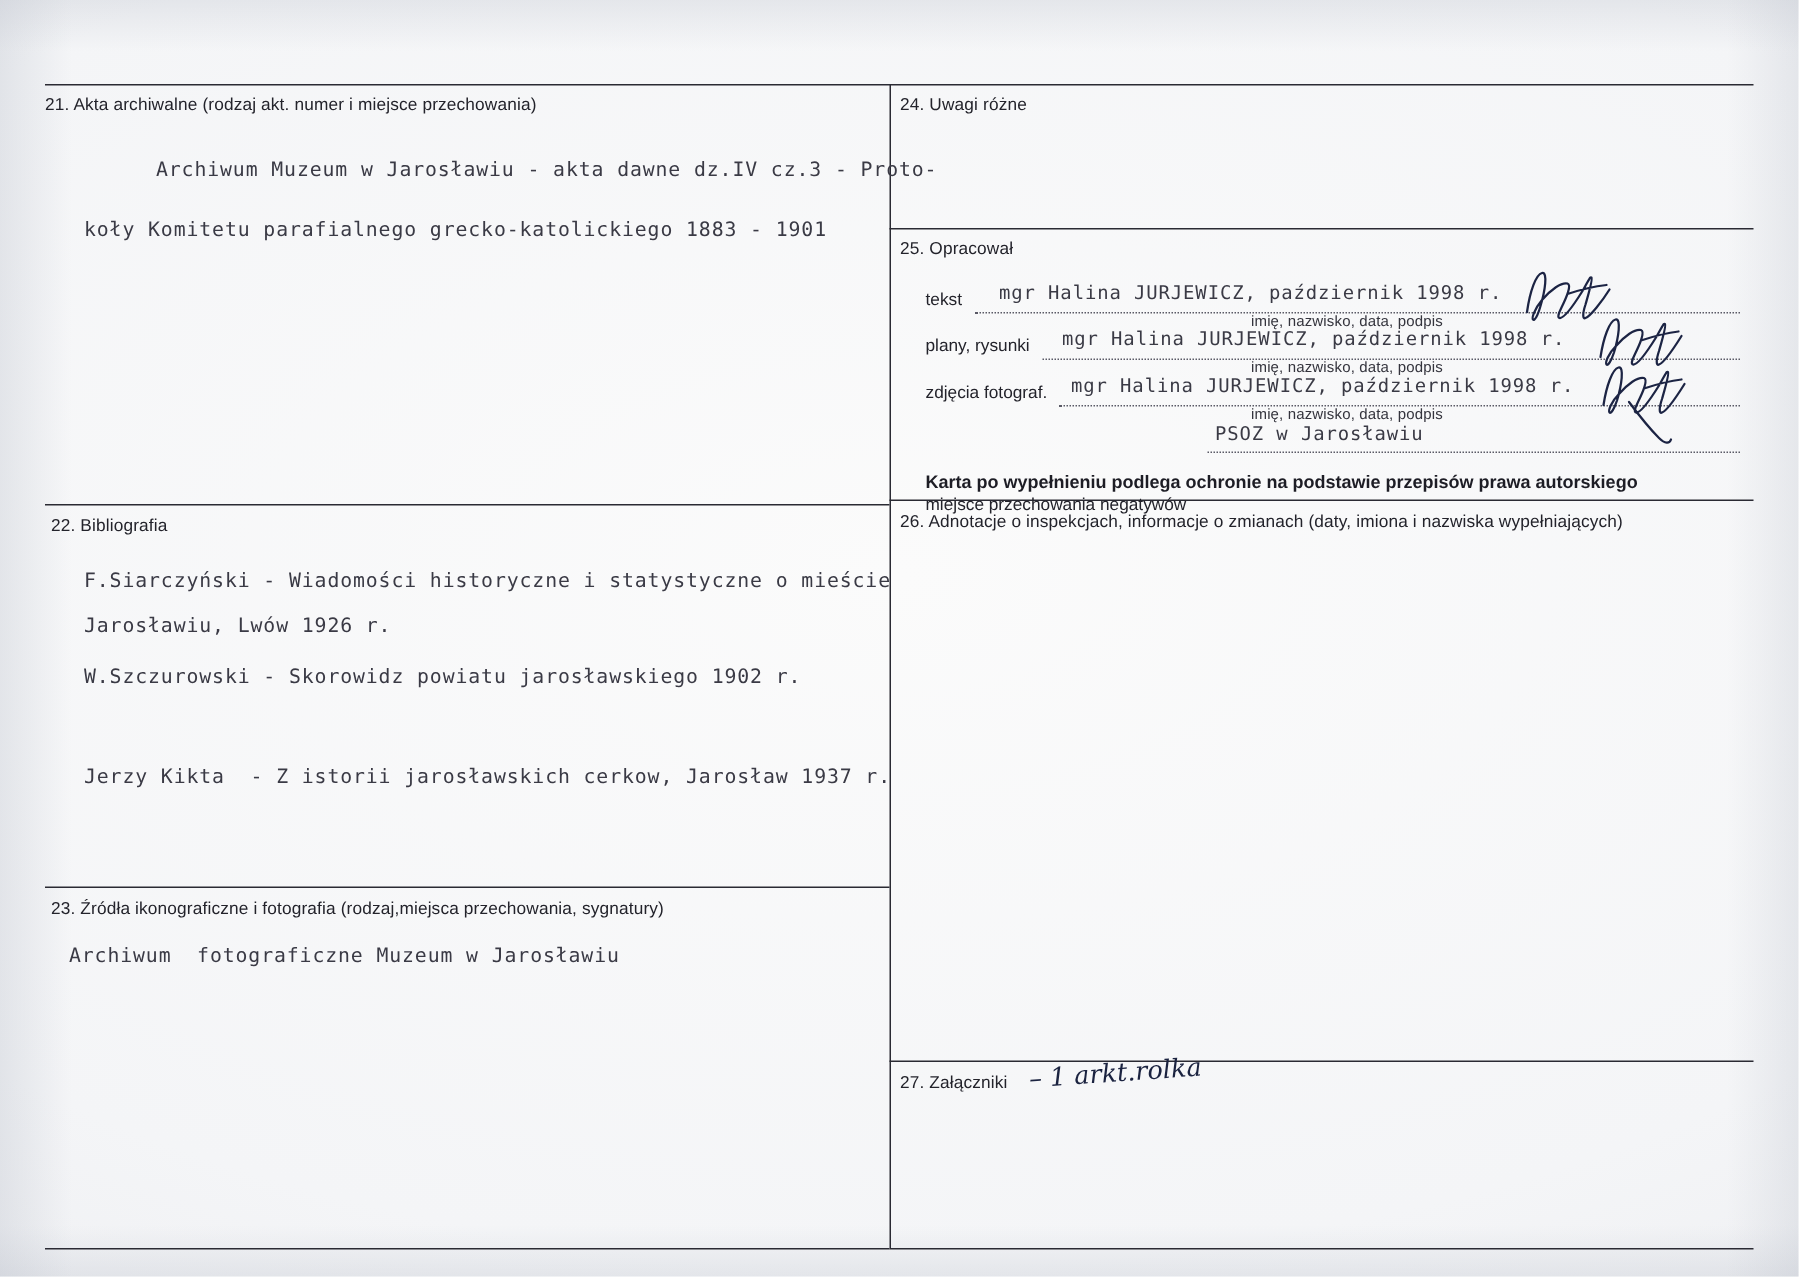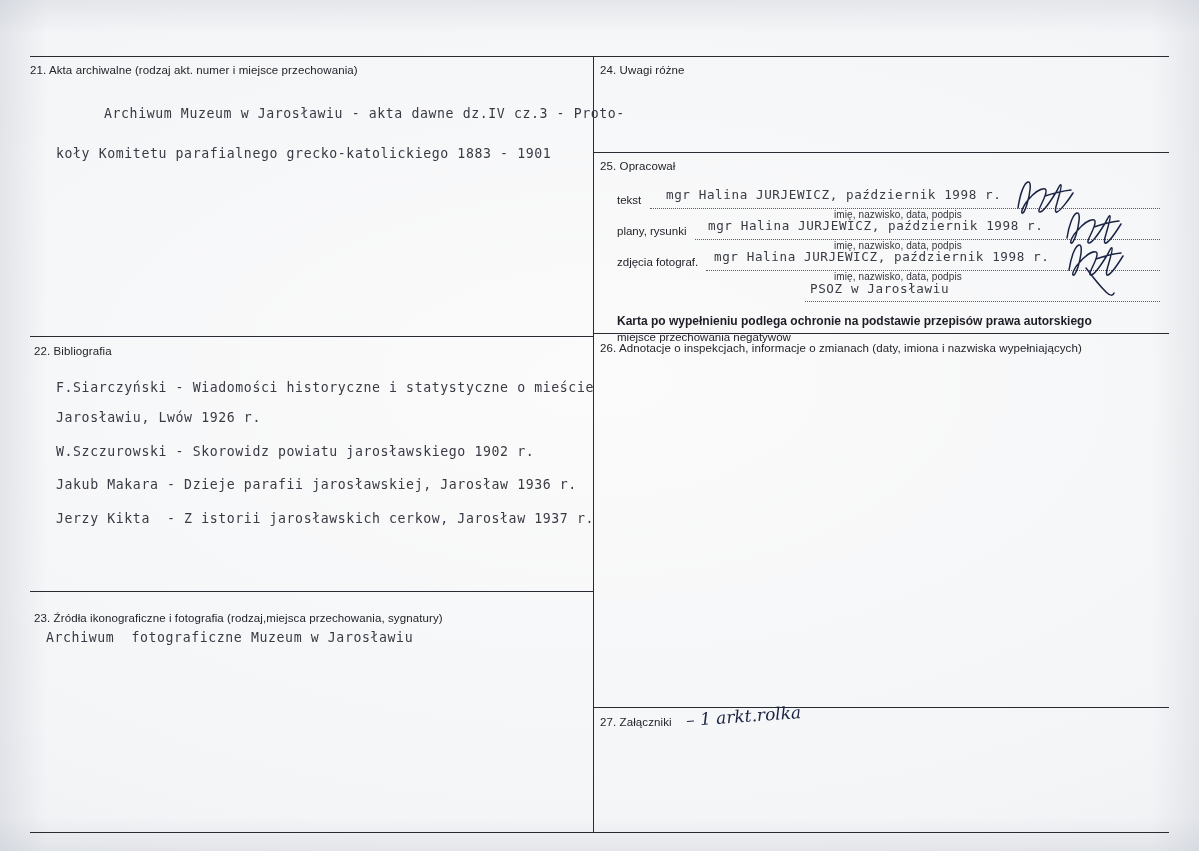--- a/index.html
+++ b/index.html
@@ -143,24 +143,23 @@
   <div class="hline" style="left:563px; top:776px; width:576px;"></div>
 
   <div class="fieldnum" style="left:0; top:8px;">21. Akta archiwalne (rodzaj akt. numer i miejsce przechowania)</div>
   <div class="typed" style="left:26px; top:43px;margin-left:48px;">Archiwum Muzeum w Jarosławiu - akta dawne dz.IV cz.3 - Proto-</div>
   <div class="typed" style="left:26px; top:83px;text-align:center;">koły Komitetu parafialnego grecko-katolickiego 1883 - 1901</div>
 
   <div class="fieldnum" style="left:4px; top:289px;">22. Bibliografia</div>
   <div class="typed" style="left:26px; top:317px;">F.Siarczyński - Wiadomości historyczne i statystyczne o mieście</div>
   <div class="typed" style="left:26px; top:347px;">Jarosławiu, Lwów 1926 r.</div>
   <div class="typed" style="left:26px; top:381px;">W.Szczurowski - Skorowidz powiatu jarosławskiego 1902 r.</div>
-  <div class="typed" style="left:26px; top:414px;">Jakub Makara - Dzieje parafii jarosławskiej, Jarosław 1936 r.</div>
   <div class="typed" style="left:26px; top:448px;">Jerzy Kikta  - Z istorii jarosławskich cerkow, Jarosław 1937 r.</div>
 
-  <div class="fieldnum" style="left:4px; top:544px;margin-top:12px;">23. Źródła ikonograficzne i fotografia (rodzaj,miejsca przechowania, sygnatury)</div>
+  <div class="fieldnum" style="left:4px; top:544px;">23. Źródła ikonograficzne i fotografia (rodzaj,miejsca przechowania, sygnatury)</div>
   <div class="typed" style="left:16px; top:567px;">Archiwum  fotograficzne Muzeum w Jarosławiu</div>
 
   <div class="fieldnum" style="left:570px; top:8px;">24. Uwagi różne</div>
 
   <div class="fieldnum" style="left:570px; top:104px;">25. Opracował</div>
 
   <div class="lbl" style="left:587px; top:138px;">tekst</div>
   <div class="dots" style="left:620px; top:152px; width:510px;"></div>
   <div class="typed small" style="left:636px; top:129px; line-height:20px;">mgr Halina JURJEWICZ, październik 1998 r.</div>
   <div class="subcap" style="left:804px; top:153px;">imię, nazwisko, data, podpis</div>

